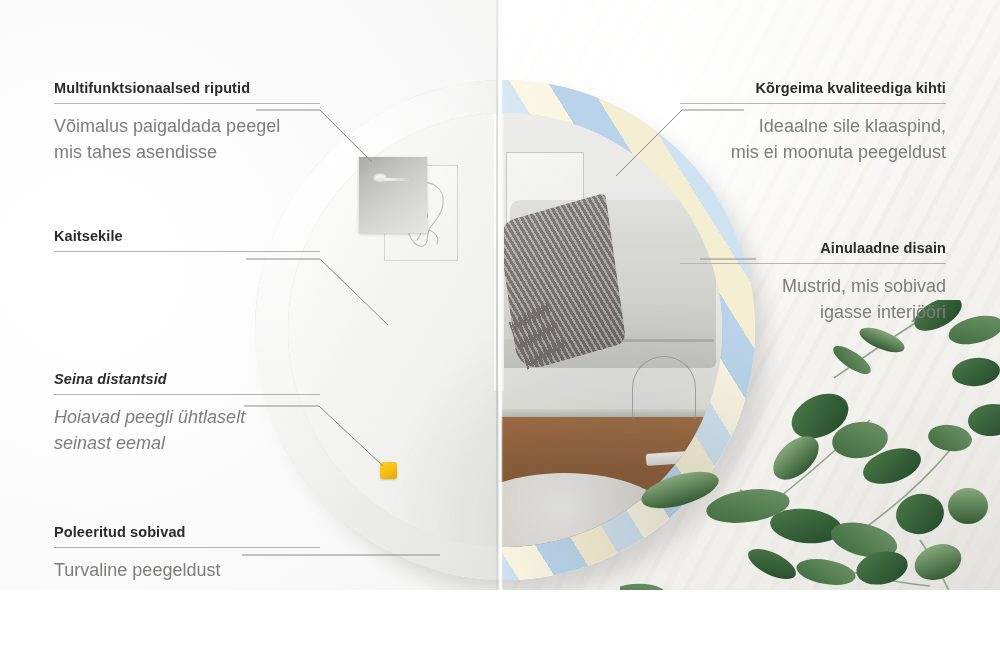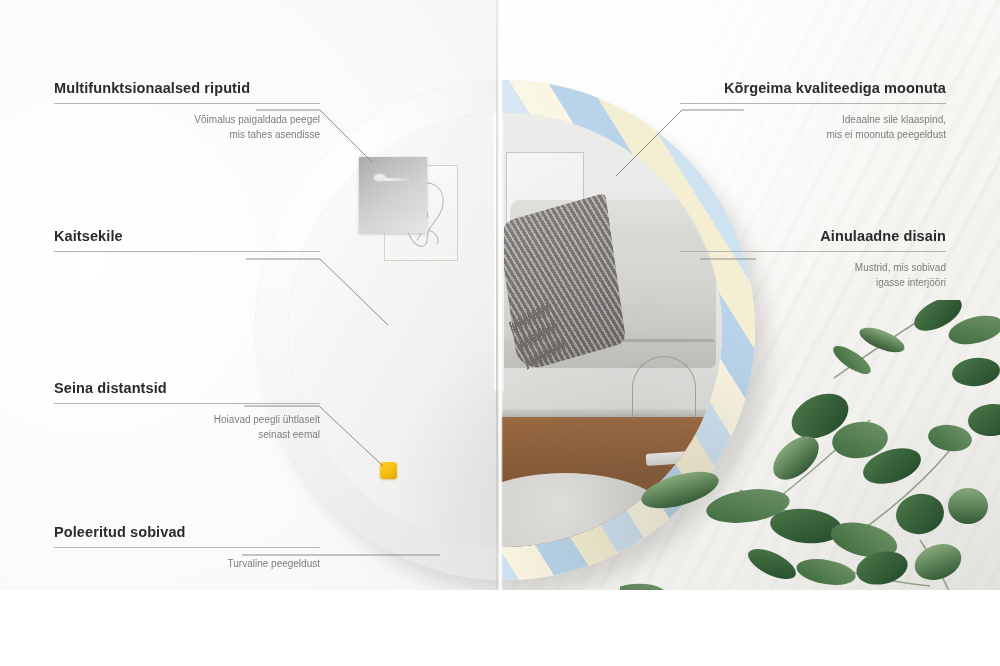--- a/index.html
+++ b/index.html
@@ -305,35 +305,34 @@
     color: #2b2b2b;
     letter-spacing: 0.1px;
     white-space: nowrap;
   }
   .callout .rule {
     height: 1px;
     background: #b4b4b2;
     margin: 7px 0 9px 0;
   }
   .callout .desc {
-    font-size: 10px;
+    font-size: 18px;
     line-height: 1.45;
     color: #7d7d7b;
     white-space: pre-line;
-    text-align: right;
   }
   .callout.left { left: 54px; width: 266px; text-align: left; }
   .callout.right { right: 54px; width: 266px; text-align: right; }
 
   .c1 { top: 80px; }
   .c2 { top: 228px; }
-  .c3 { top: 380px; }
+  .c3 { top: 371px; font-style: italic; }
   .c4 { top: 524px; }
   .r1 { top: 80px; }
-  .r2 { top: 228px; }
+  .r2 { top: 240px; }
 
   
   #leaders {
     position: absolute; left: 0; top: 0;
     width: 1000px; height: 666px;
     z-index: 28;
     pointer-events: none;
   }
 
   
@@ -496,21 +495,21 @@
 seinast eemal</div>
   </div>
 
   <div class="callout left c4">
     <div class="title">Poleeritud sobivad</div>
     <div class="rule"></div>
     <div class="desc">Turvaline peegeldust</div>
   </div>
 
   <div class="callout right r1">
-    <div class="title">Kõrgeima kvaliteediga moonuta</div>
+    <div class="title">Kõrgeima kvaliteediga kihti</div>
     <div class="rule"></div>
     <div class="desc">Ideaalne sile klaaspind,
 mis ei moonuta peegeldust</div>
   </div>
 
   <div class="callout right r2">
     <div class="title">Ainulaadne disain</div>
     <div class="rule"></div>
     <div class="desc">Mustrid, mis sobivad
 igasse interjööri</div>

